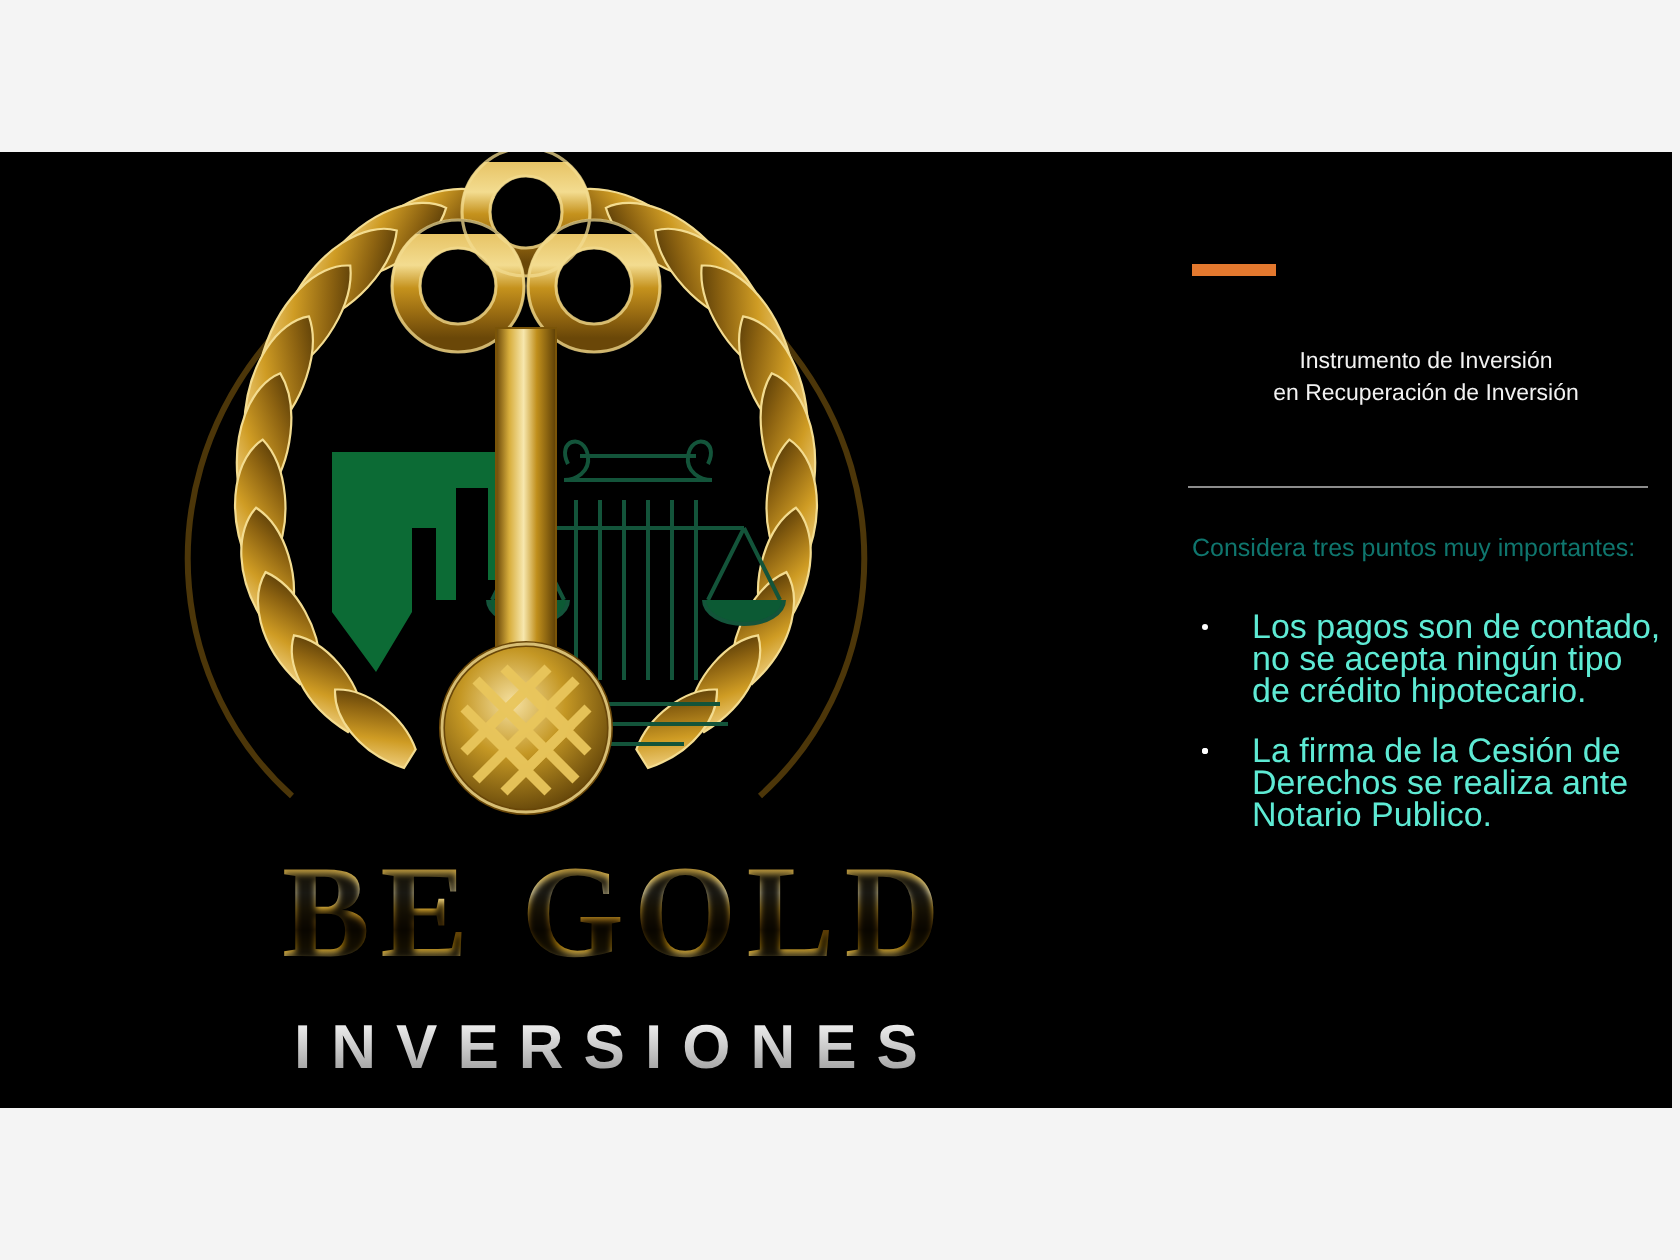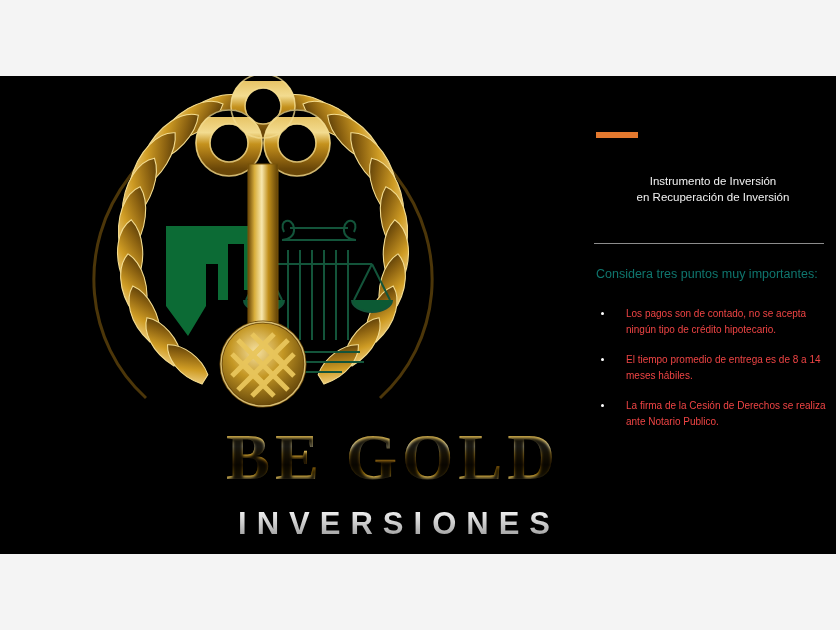--- a/index.html
+++ b/index.html
@@ -46,21 +46,22 @@
     width: 450px;
     height: 370px;
   }
 
   #emblem svg { display: block; width: 100%; height: 100%; }
 
   .wordmark {
     position: absolute;
     left: 0;
     width: 560px;
-    text-align: right;
+    text-align: center;
+    padding-left: 28px;
   }
 
   #brand-name {
     top: 348px;
     font-family: "Liberation Serif", serif;
     font-weight: bold;
     font-size: 66px;
     letter-spacing: 5px;
     line-height: 1;
     background: linear-gradient(180deg,
@@ -144,23 +145,23 @@
     width: 236px;
     margin: 0;
     padding: 0;
     list-style: none;
   }
 
   #bullets li {
     position: relative;
     padding-left: 30px;
     margin-bottom: 14px;
-    font-size: 10px;
+    font-size: 17px;
     line-height: 16px;
-    color: #ef4444;
+    color: #5eead4;
   }
 
   #bullets li .dot {
     position: absolute;
     left: 5px;
     top: 6px;
     width: 3px;
     height: 3px;
     background: #ffffff;
     border-radius: 50%;
@@ -368,21 +369,20 @@
 
       <div id="lead">Considera tres puntos muy importantes:</div>
 
       <ul id="bullets">
         <li>
           <span class="dot"></span>
           <span>Los pagos son de contado, no se acepta ningún tipo de crédito hipotecario.</span>
         </li>
         <li>
           <span class="dot"></span>
-          <span>El tiempo promedio de entrega es de 8 a 14 meses hábiles.</span>
         </li>
         <li>
           <span class="dot"></span>
           <span>La firma de la Cesión de Derechos se realiza ante Notario Publico.</span>
         </li>
       </ul>
     </div>
 
   </div>
 </div>

